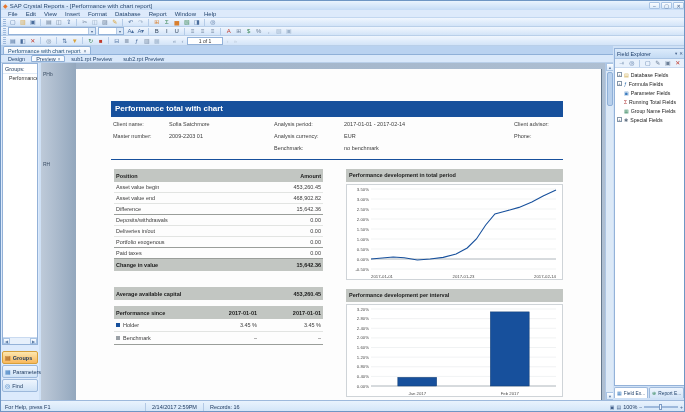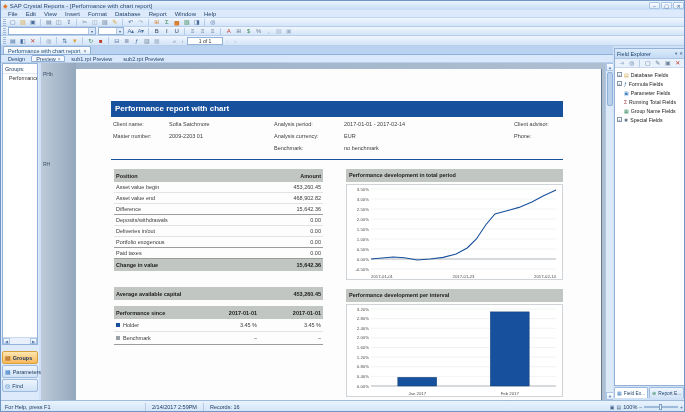--- a/index.html
+++ b/index.html
@@ -295,21 +295,21 @@
         </div>
     </div>
 
     <div class="abs canvas">
       <div class="marginstrip">
         <span class="seclabel" style="top:8px">PHb</span>
         <span class="seclabel" style="top:98px">RH</span>
       </div>
 
       <div class="page">
-        <div class="rpt-title">Performance report with chart</div>
+        <div class="rpt-title">Performance total with chart</div>
 
         <div class="inforow" style="top:52px">
           <span class="if-l1">Client name:</span>
           <span class="if-v1">Sofia Satchmore</span>
           <span class="if-l2">Analysis period:</span>
           <span class="if-v2">2017-01-01 - 2017-02-14</span>
           <span class="if-l3">Client advisor:</span>
         </div>
         <div class="inforow" style="top:64px">
           <span class="if-l1">Master number:</span>

